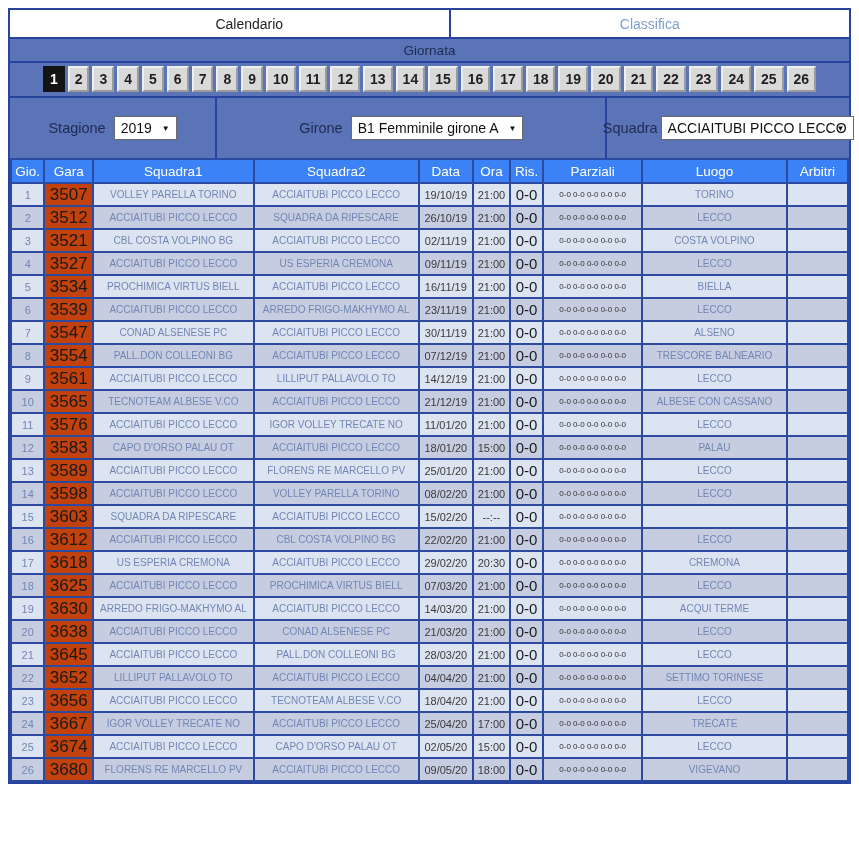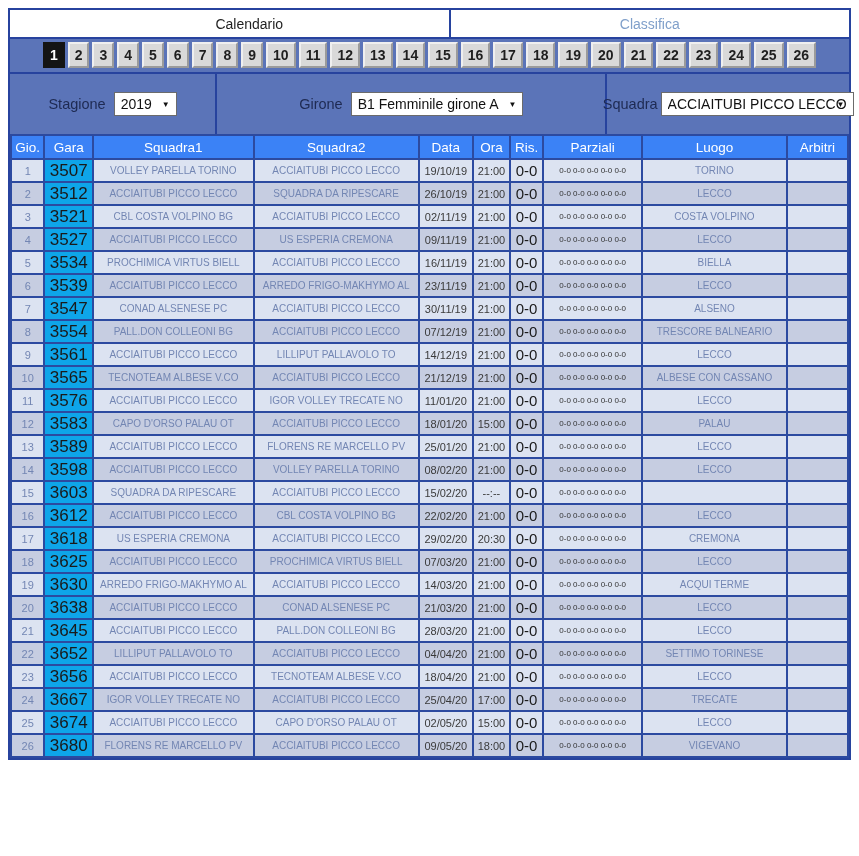--- a/index.html
+++ b/index.html
@@ -45,21 +45,21 @@
   .filter-squadra .arrow { position:absolute; right:8px; }
   
   table { width:100%; border-collapse:collapse; table-layout:fixed;
     border-top:2px solid #27439e; }
   th { background:#3b82f6; color:#ffffff; font-weight:400; font-size:13.5px;
     height:24px; border:2px solid #2c4aa0; }
   td { border:2px solid #2c4aa0; height:23px; text-align:center;
     vertical-align:middle; overflow:hidden; white-space:nowrap; }
   tr.row-odd  td { background:#dce3f1; }
   tr.row-even td { background:#c6cde1; }
-  tr td.td-gara { background:#0ea5e9; font-size:17px; color:#1a1a1a; }
+  tr td.td-gara { background:#c2410c; font-size:17px; color:#1a1a1a; }
   .td-gio  { color:#7386b3; font-size:11px; }
   .td-team { color:#7386b3; font-size:10px; cursor:pointer; }
   .td-data { color:#3a3a3a; font-size:11px; }
   .td-ora  { color:#3a3a3a; font-size:11px;margin-left:32px; }
   .td-ris  { color:#1a1a1a; font-size:15px; }
   .td-parziali { color:#333333; font-size:8px; letter-spacing:0; }
   .td-luogo { color:#7386b3; font-size:10px; }
   col.c-gio{width:4%} col.c-gara{width:5.8%} col.c-s1{width:19.2%}
   col.c-s2{width:19.7%} col.c-data{width:6.5%} col.c-ora{width:4.4%}
   col.c-ris{width:4%} col.c-par{width:11.8%} col.c-luogo{width:17.3%}
@@ -72,20 +72,21 @@
 
   <div class="tabs">
     <div class="tab tab-calendario">
         <span>Calendario</span>
       </div>
     <div class="tab tab-classifica">
         <span>Classifica</span>
       </div>
   </div>
 
+  <div class="giornata-bar"><span>Giornata</span></div>
 
   <div class="days" id="days-row">
       <div class="day-btn selected">1</div>
       <div class="day-btn">2</div>
       <div class="day-btn">3</div>
       <div class="day-btn">4</div>
       <div class="day-btn">5</div>
       <div class="day-btn">6</div>
       <div class="day-btn">7</div>
       <div class="day-btn">8</div>

